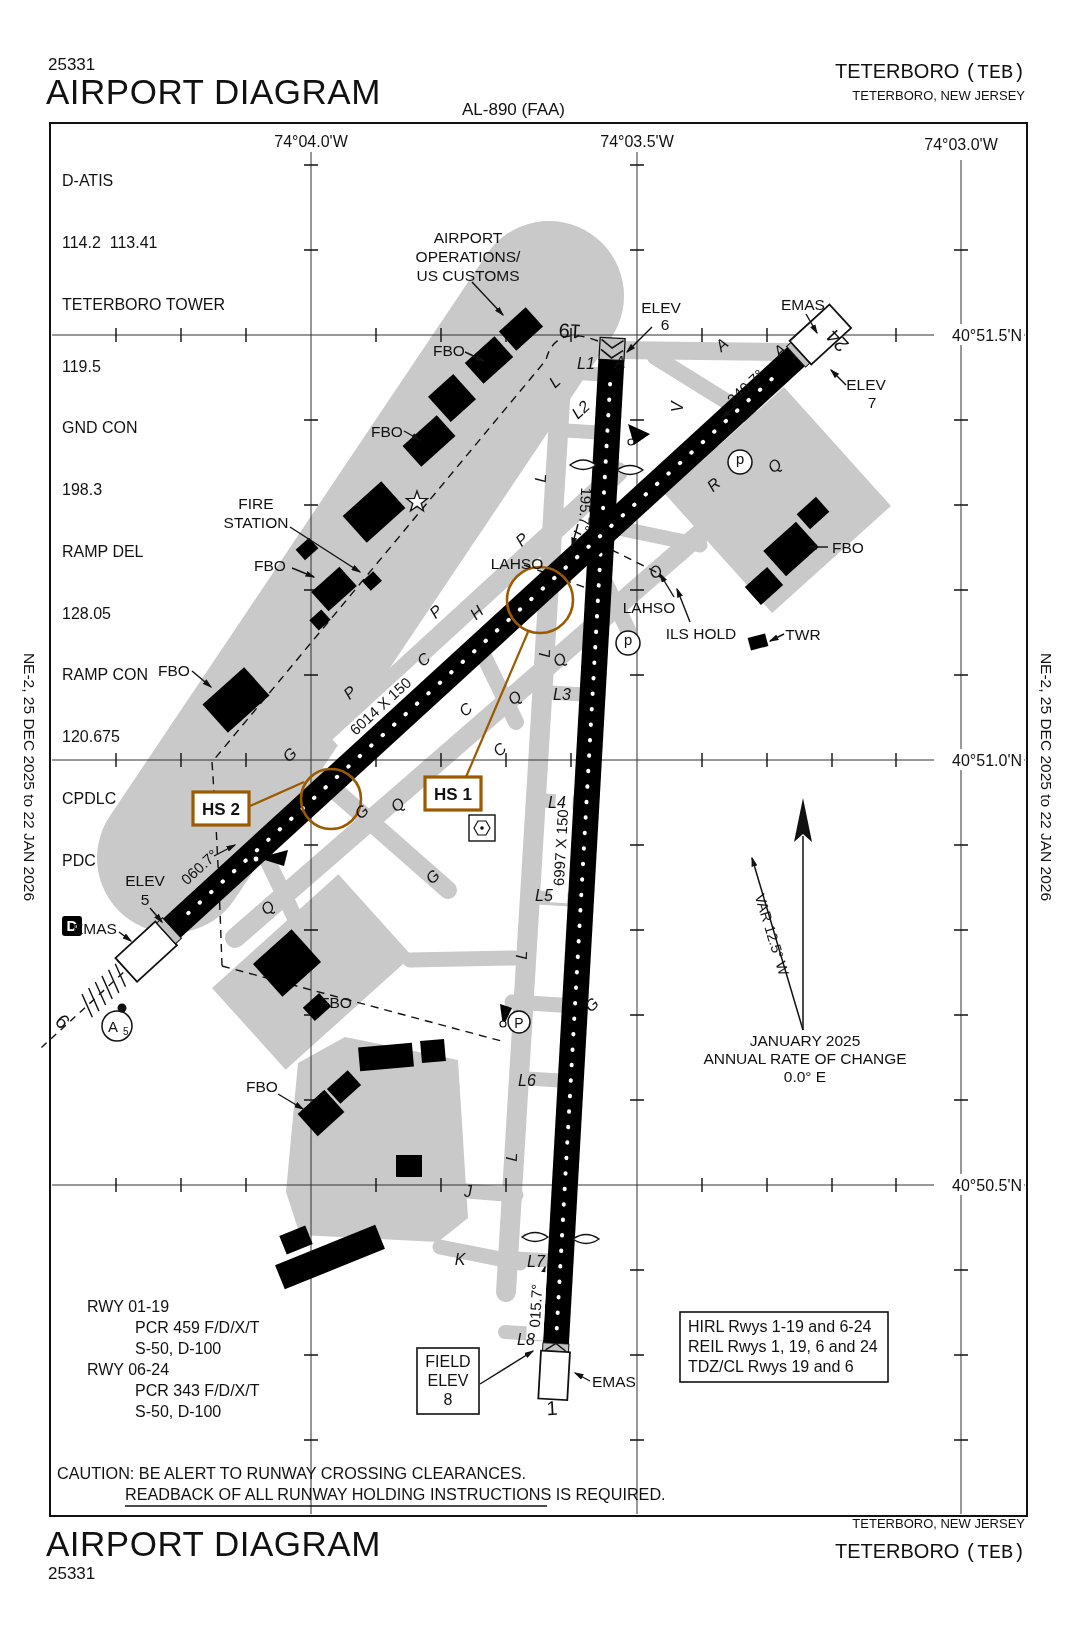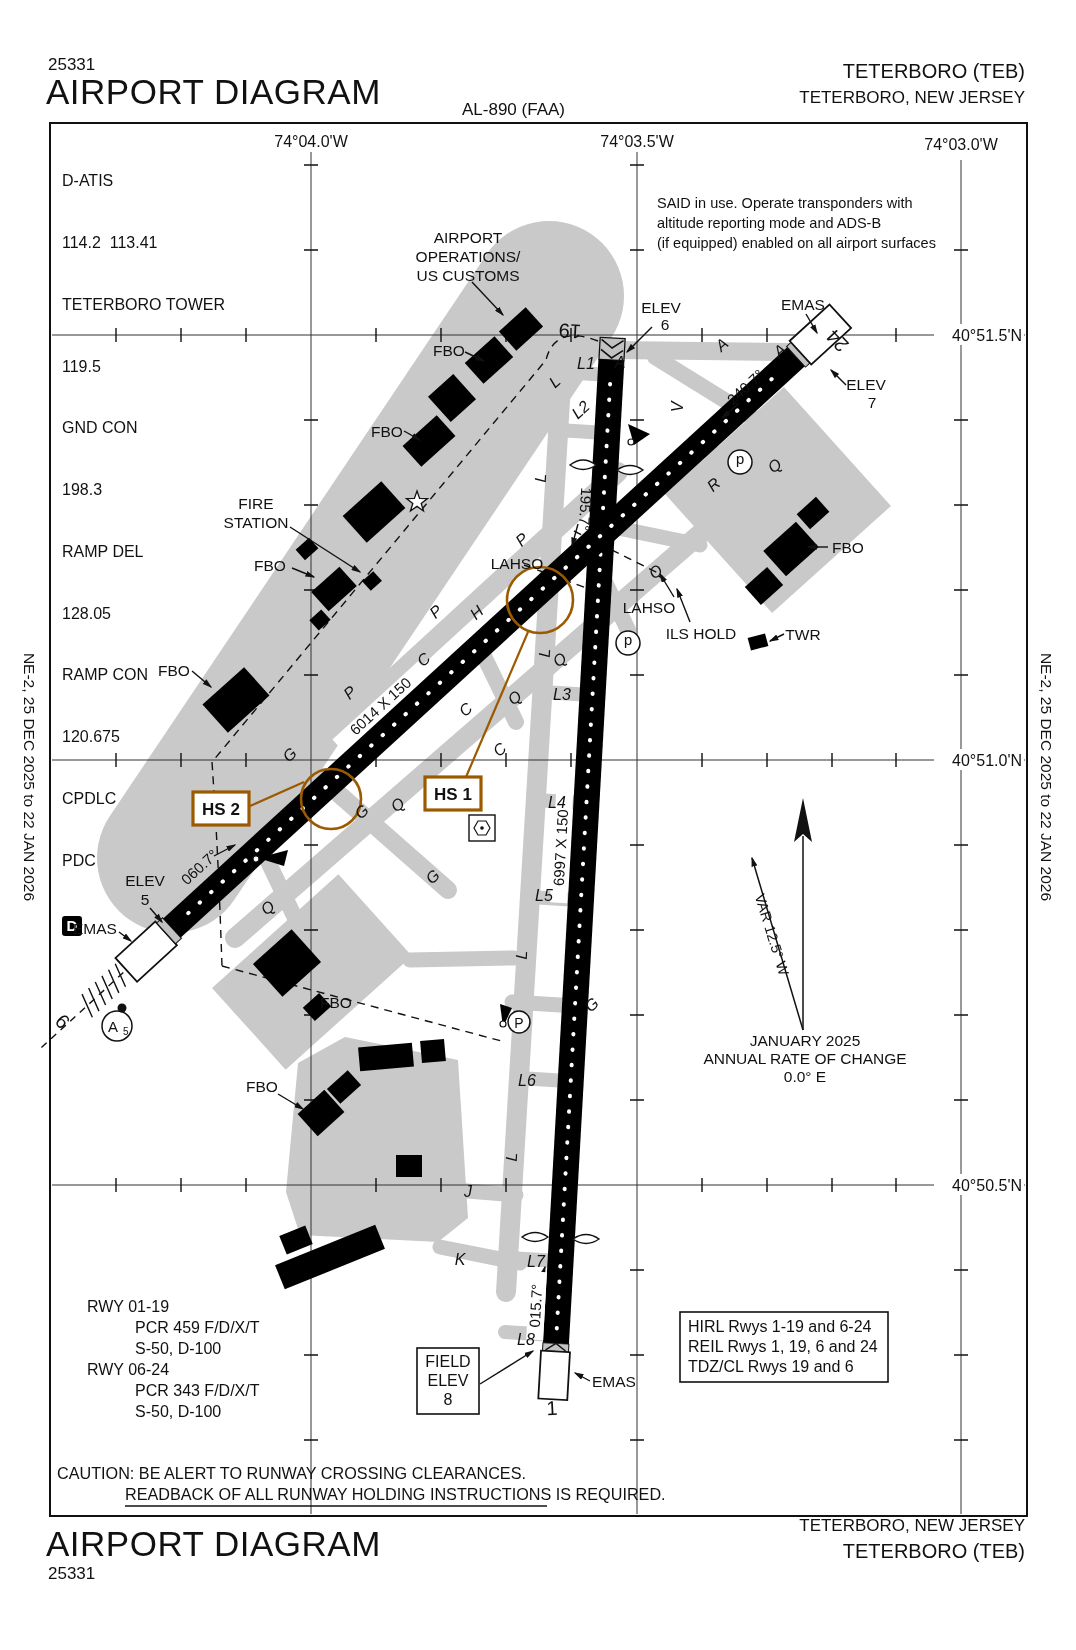--- a/index.html
+++ b/index.html
@@ -3,22 +3,22 @@
 <meta charset="utf-8">
 <style>
   html,body{margin:0;padding:0;background:#fff;}
   #page{position:relative;width:1076px;height:1650px;background:#fff;overflow:hidden;
         font-family:"Liberation Sans",sans-serif;color:#111;}
   .abs{position:absolute;}
   .hdr-num{font-size:17px;}
   .hdr-title{font-size:35px;letter-spacing:.5px;}
   .hdr-al{font-size:17px;}
   .hdr-name{font-size:20px;text-align:right;}
-  .hdr-name .ident{font-family:Liberation Sans, sans-serif;}
-  .hdr-city{font-size:17px;text-align:right;}
+  .hdr-name .ident{font-family:Liberation Mono, monospace;}
+  .hdr-city{font-size:13px;text-align:right;}
   .margin-txt{width:340px;text-align:center;font-size:15.5px;transform:rotate(90deg);}
   .freq{font-size:16px;line-height:20.6px;white-space:pre;}
   .dbox{display:inline-block;width:20px;height:20px;background:#000;color:#fff;
         font-weight:bold;text-align:center;line-height:20px;border-radius:3px;font-size:15px;}
   svg text{font-family:"Liberation Sans",sans-serif;fill:#111;}
   svg .mid{text-anchor:middle;}
   svg .end{text-anchor:end;}
   svg .lbl{font-size:15.5px;}
   svg .lbl14{font-size:14.5px;}
   svg .tw{font-size:16px;font-style:italic;}
@@ -54,25 +54,20 @@
     <div>198.3</div>
     <div>RAMP DEL</div>
     <div>128.05</div>
     <div>RAMP CON</div>
     <div>120.675</div>
     <div>CPDLC</div>
     <div>PDC</div>
     <div style="margin-top:3px;"><span class="dbox">D</span></div>
   </div>
 
-  <div class="abs" style="left:657px;top:193px;font-size:14.5px;line-height:20px;width:300px;">
-    <div>SAID in use. Operate transponders with</div>
-    <div>altitude reporting mode and ADS-B</div>
-    <div>(if equipped) enabled on all airport surfaces</div>
-  </div>
 
   <svg class="abs" style="left:0;top:0;" width="1076" height="1650" viewBox="0 0 1076 1650">
     <defs>
       <marker id="ah" viewBox="0 0 10 6" refX="8.5" refY="3" markerWidth="10" markerHeight="6" orient="auto" markerUnits="userSpaceOnUse">
         <path d="M0,0 L10,3 L0,6 Z" fill="#111"></path>
       </marker>
     </defs>
 
     <g stroke="#c9c9c9" fill="none">
       <path d="M549,296 L172,858" stroke-width="150" stroke-linecap="round"></path>

